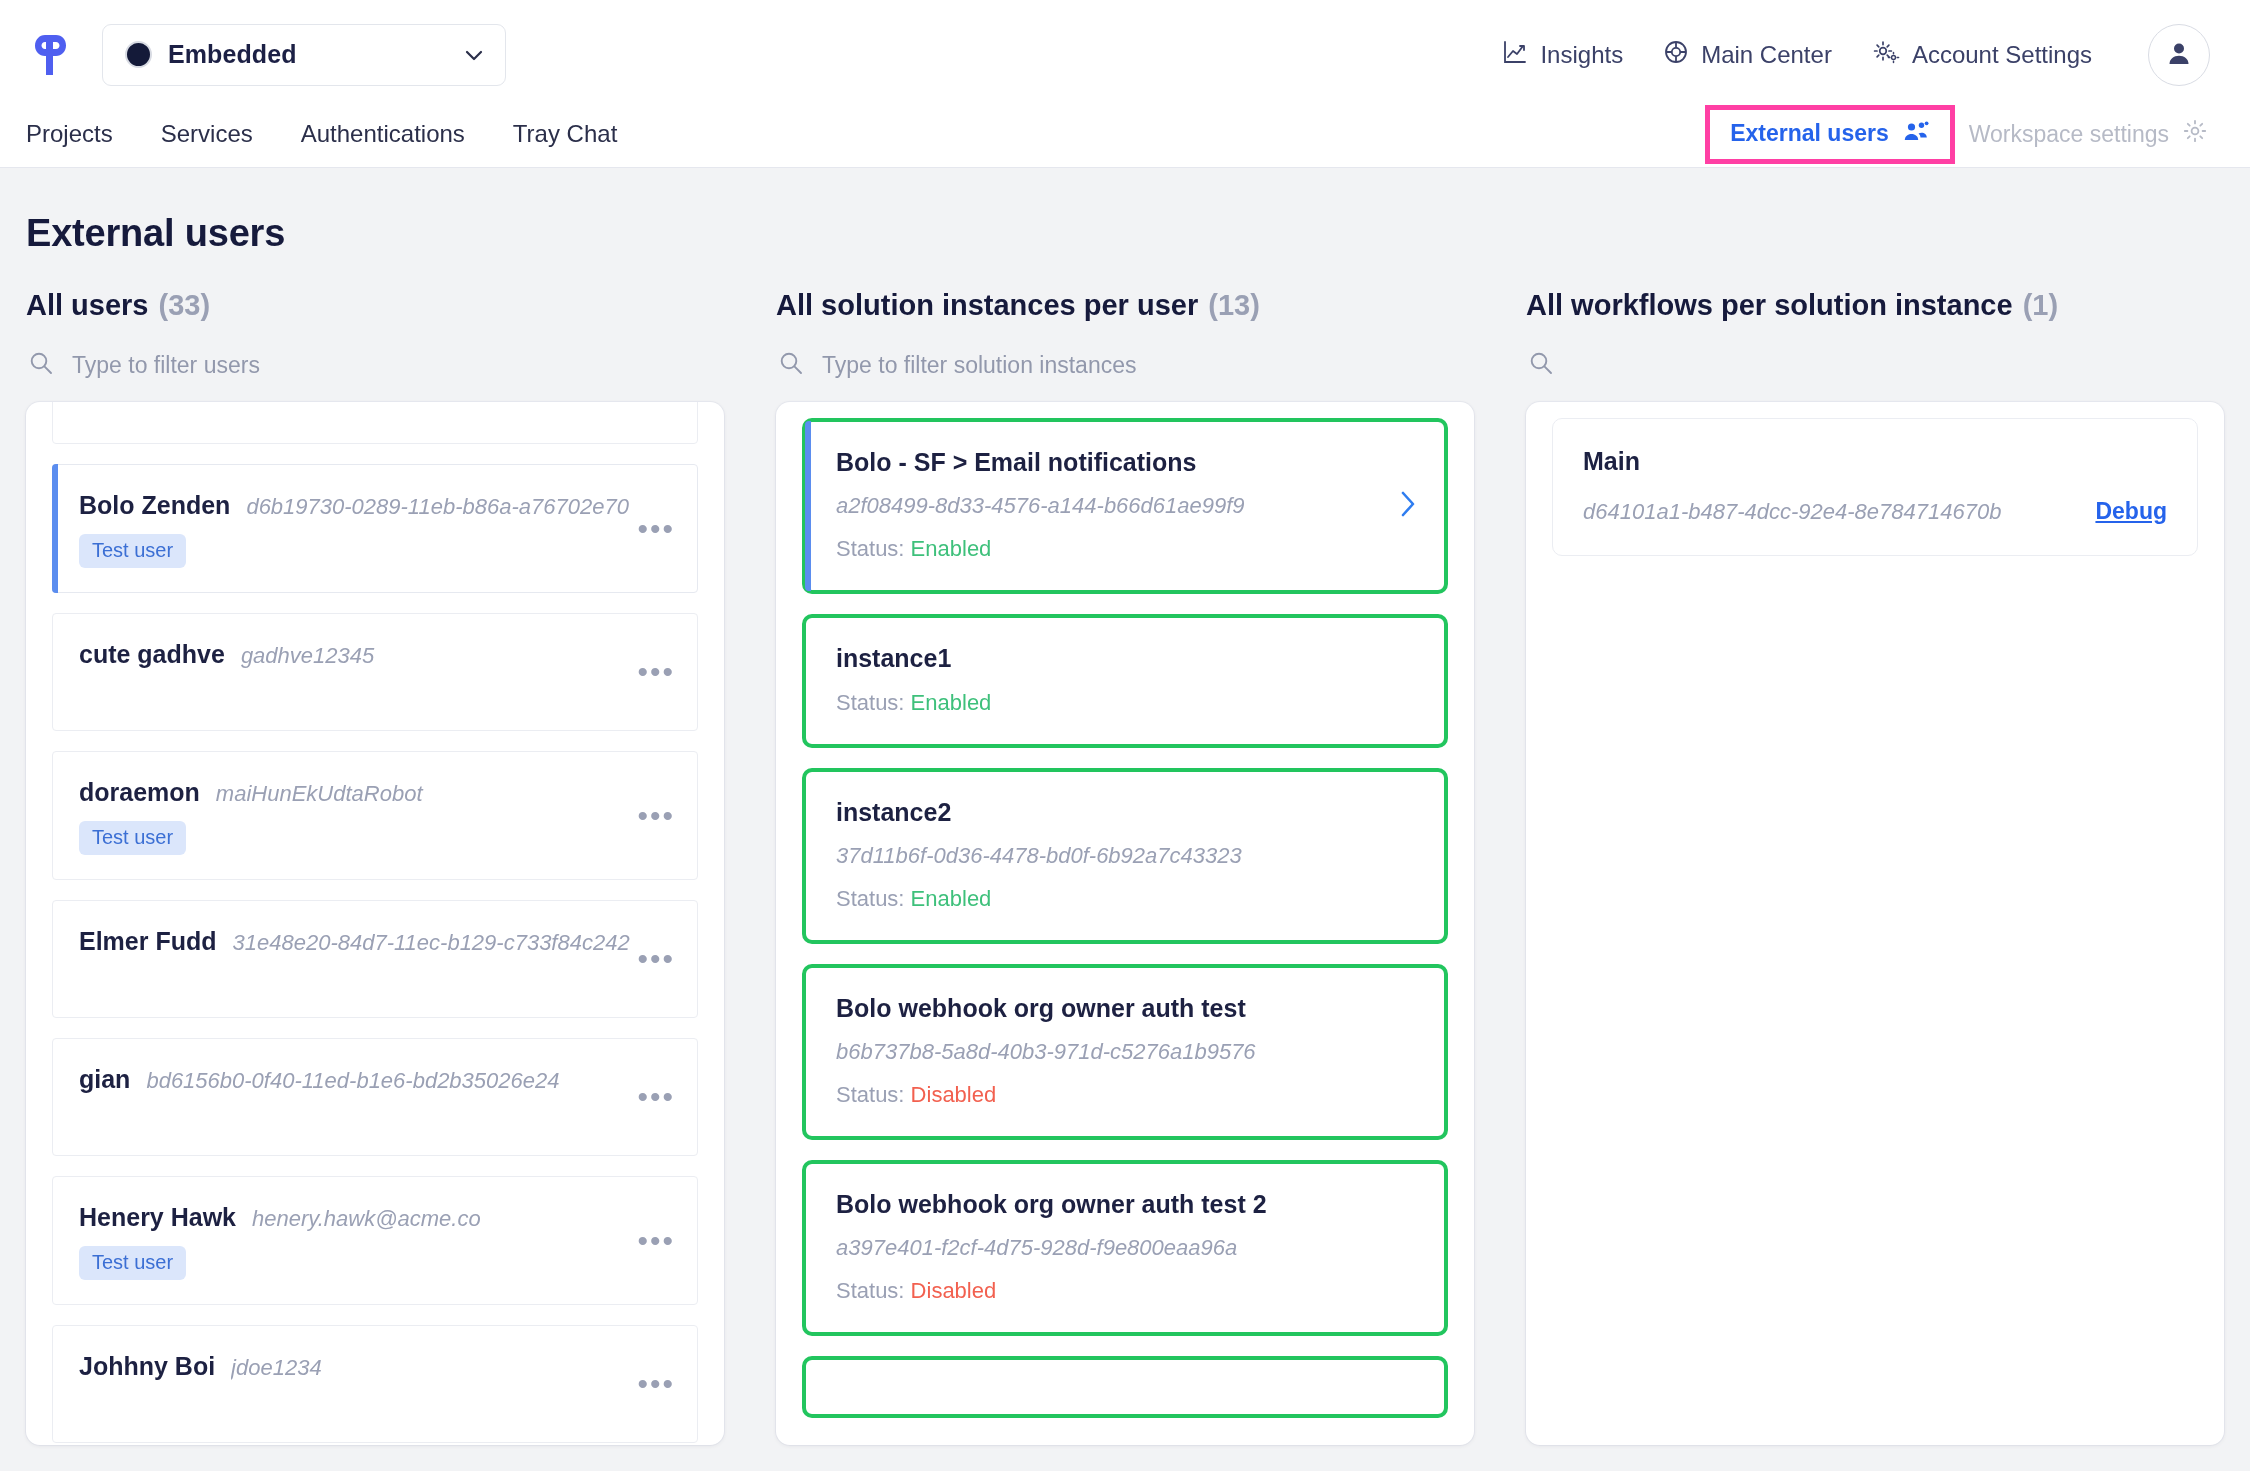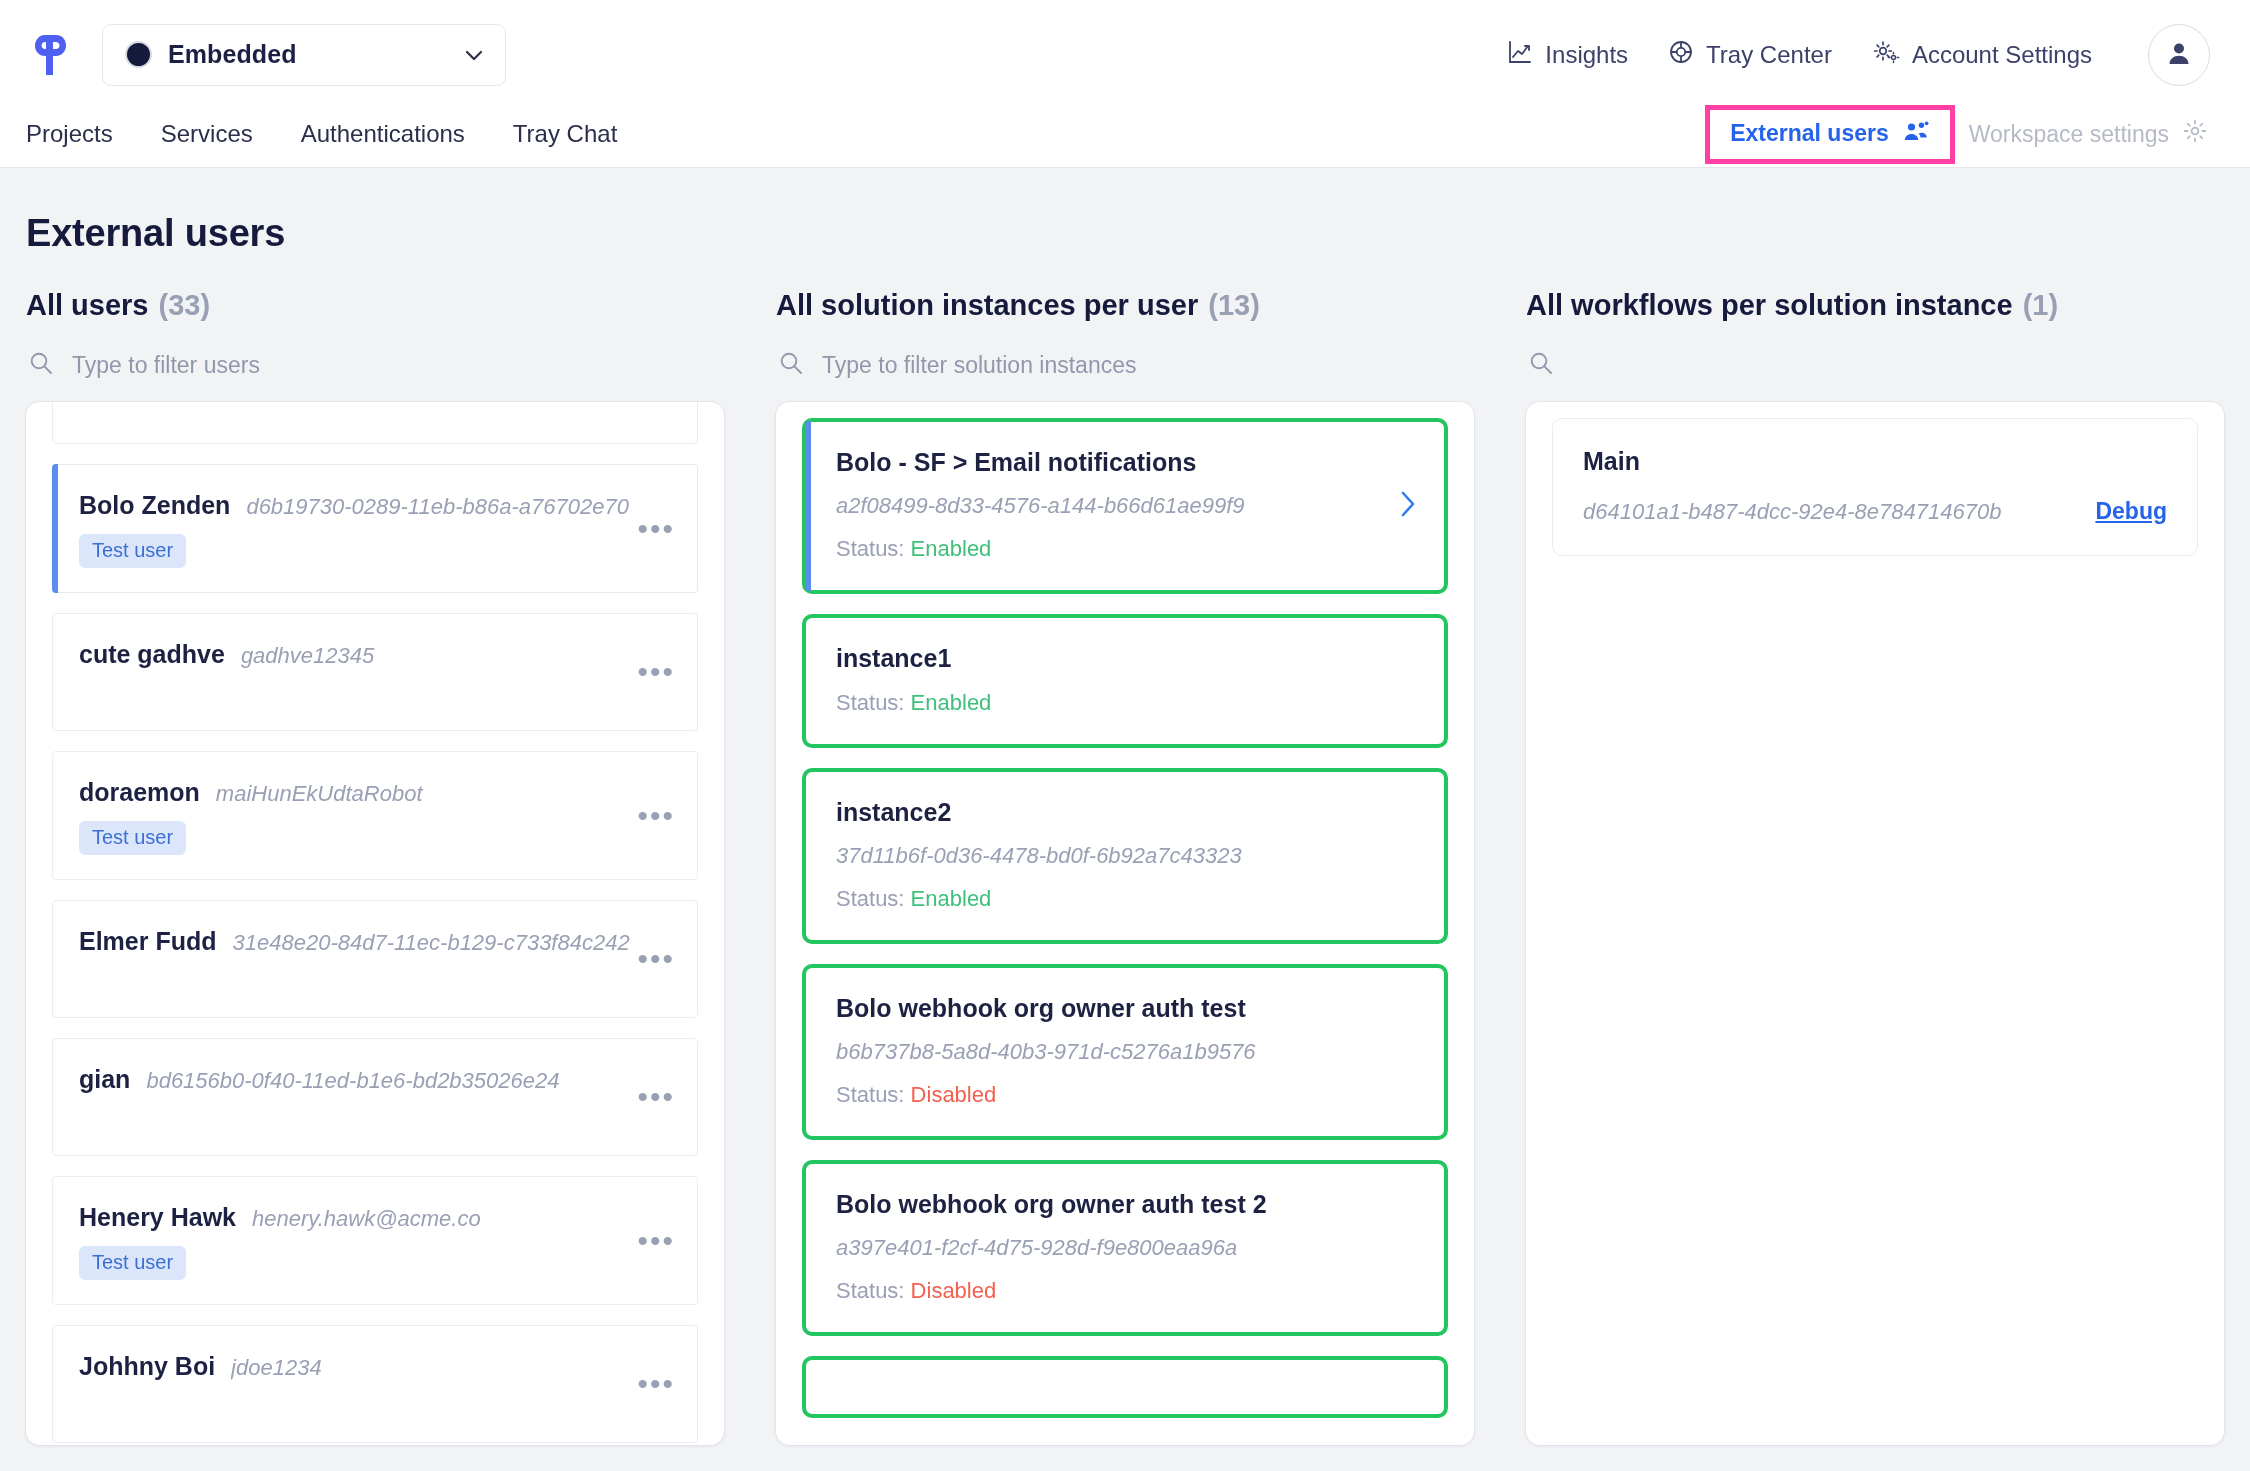--- a/index.html
+++ b/index.html
@@ -231,21 +231,21 @@
     </div>
 
     <div class="tb-link">
       <span>
         <svg width="26" height="26" viewBox="0 0 26 26" fill="none">
           <circle cx="13" cy="13" r="10" stroke="#3b4168" stroke-width="1.8"></circle>
           <circle cx="13" cy="13" r="4.2" stroke="#3b4168" stroke-width="1.8"></circle>
           <path d="M13 3v5.8M13 17.2V23M3 13h5.8M17.2 13H23" stroke="#3b4168" stroke-width="1.8"></path>
         </svg>
       </span>
-      <span>Tray Center</span>
+      <span>Main Center</span>
     </div>
 
     <div class="tb-link">
       <span>
         <svg width="28" height="26" viewBox="0 0 28 26" fill="none">
           <circle cx="11" cy="12" r="3.3" stroke="#3b4168" stroke-width="1.7"></circle>
           <path d="M11 3.2v2.4M11 18.4v2.4M2.6 12h2.4M17 12h2.4M5.1 6.1l1.7 1.7M15.2 16.2l1.7 1.7M16.9 6.1l-1.7 1.7M6.8 16.2l-1.7 1.7" stroke="#3b4168" stroke-width="1.7" stroke-linecap="round"></path>
           <circle cx="21.5" cy="18.5" r="2" stroke="#3b4168" stroke-width="1.5"></circle>
           <path d="M21.5 13.4v1.4M21.5 22.2v1.4M16.4 18.5h1.4M25.2 18.5h1.4" stroke="#3b4168" stroke-width="1.5" stroke-linecap="round"></path>
         </svg>

